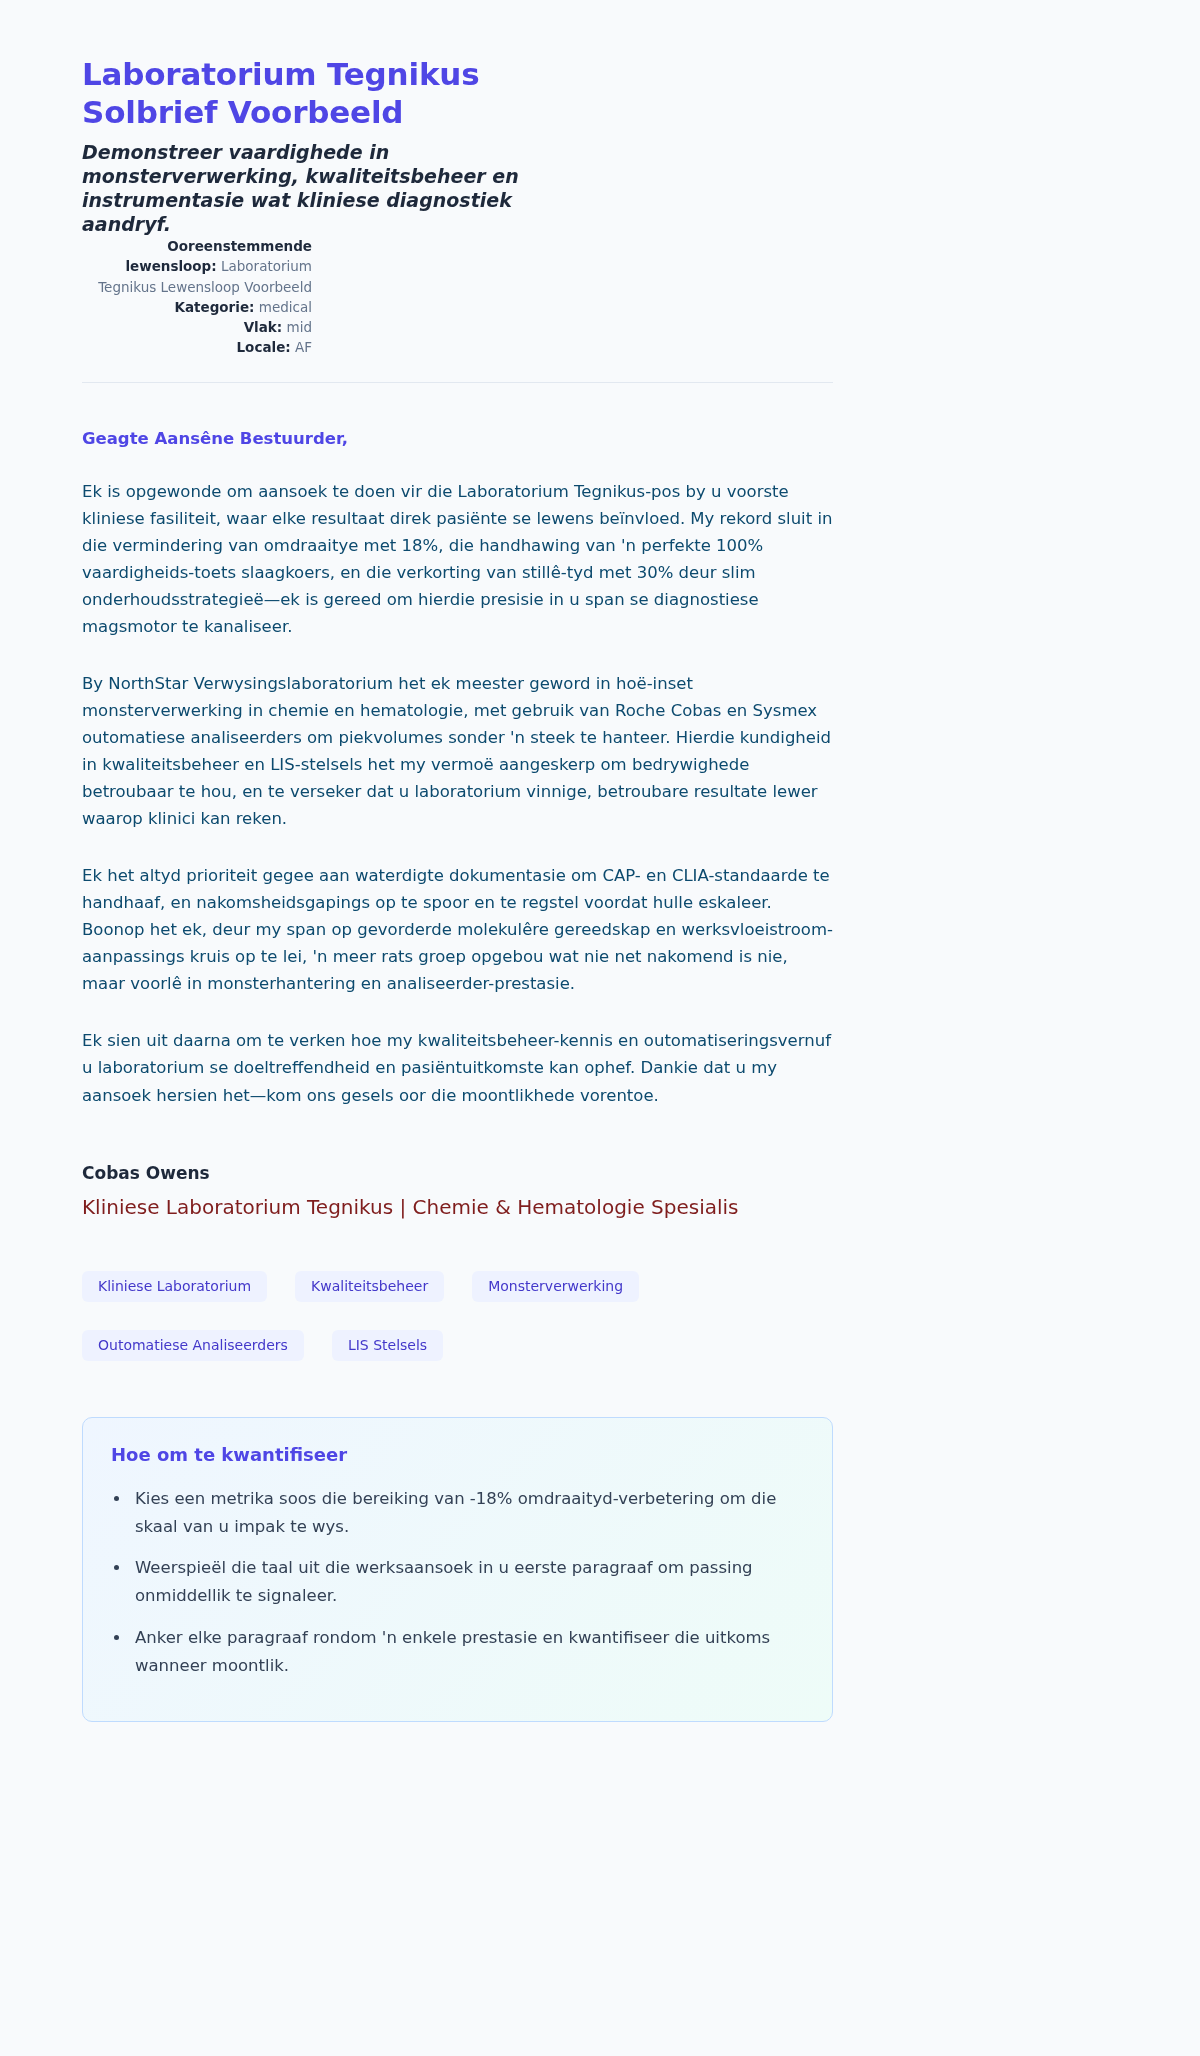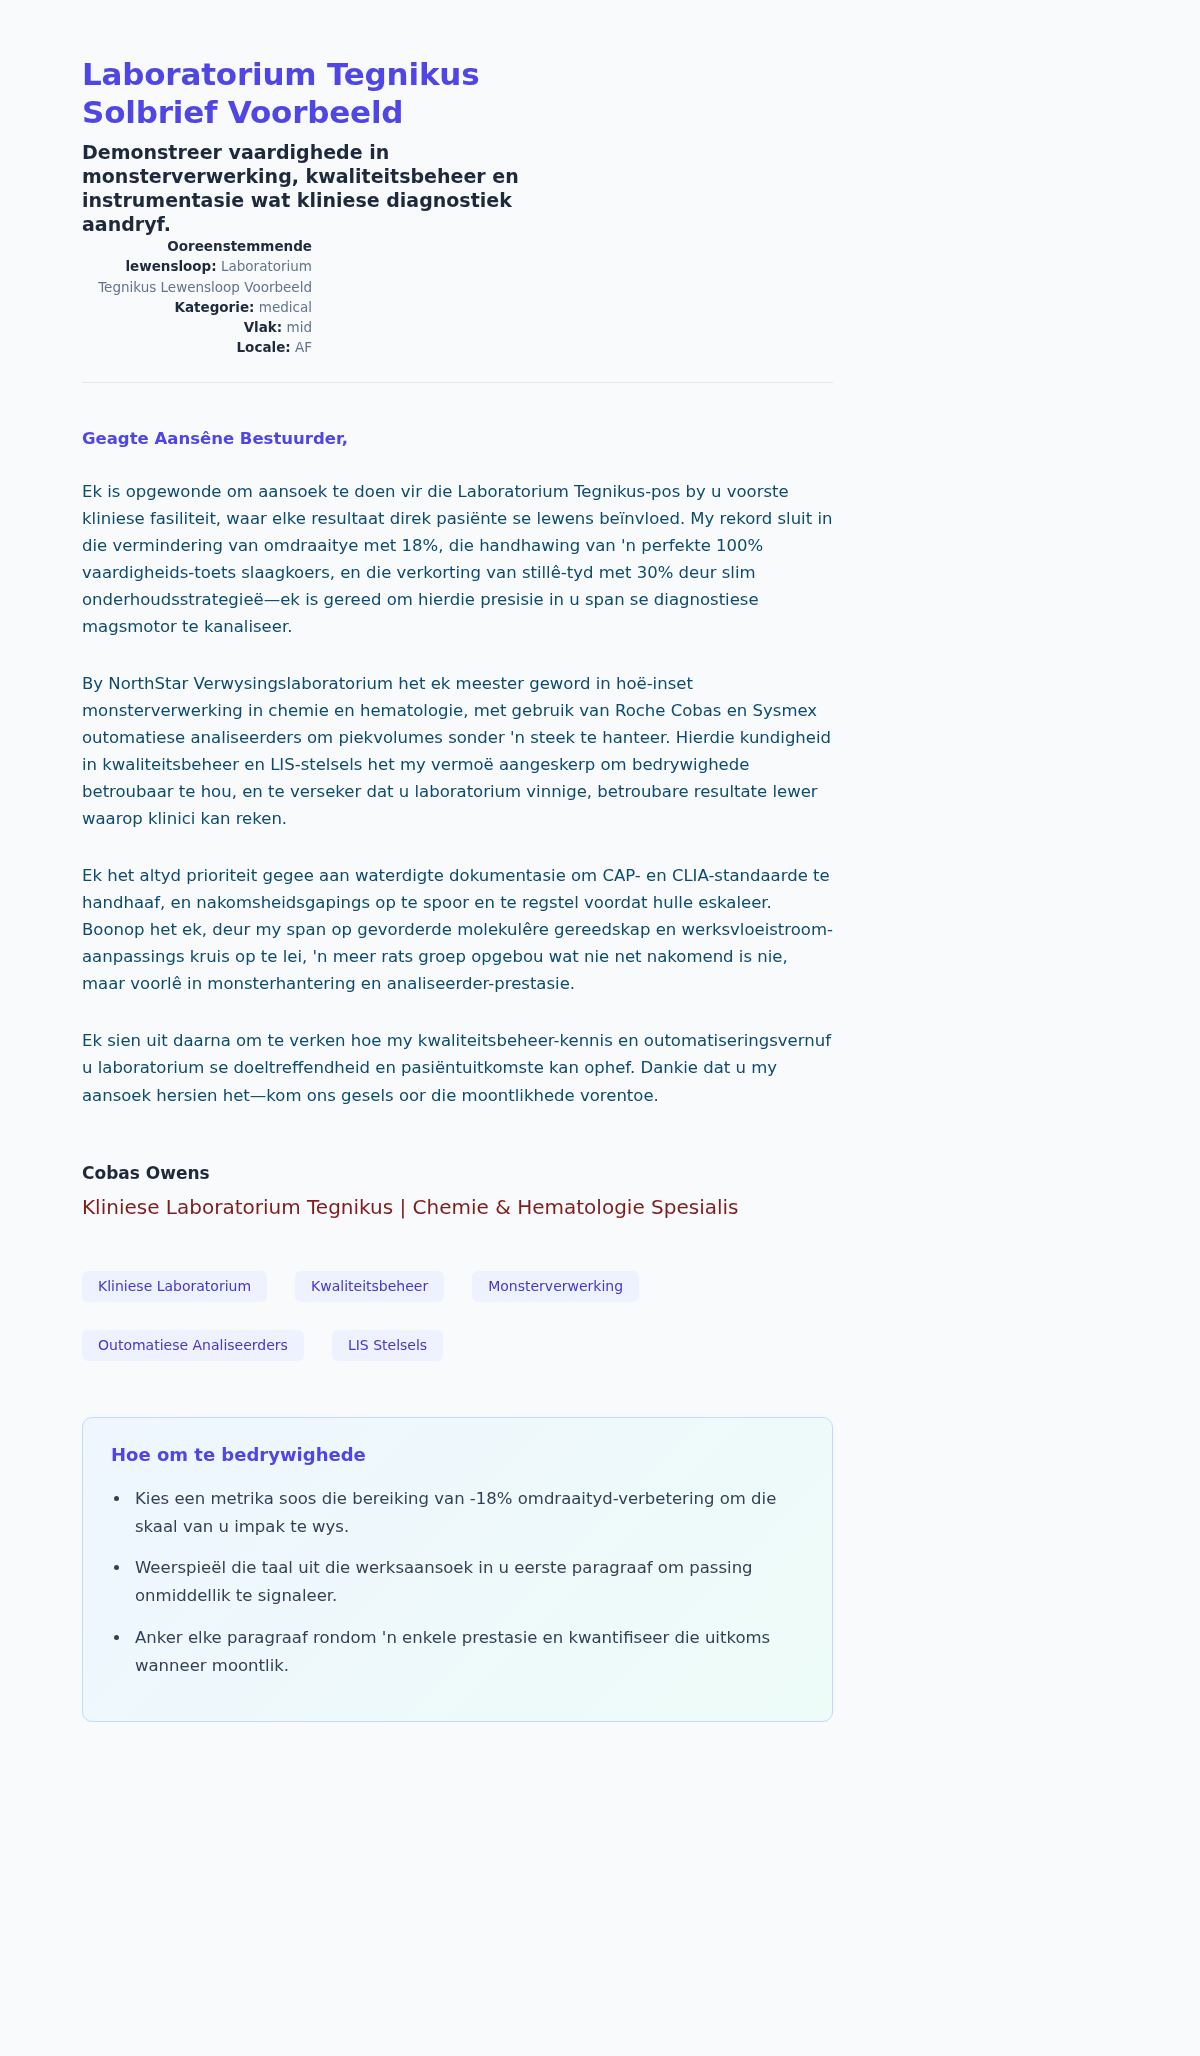--- a/index.html
+++ b/index.html
@@ -12,21 +12,21 @@
   .page { width:751px; margin-left:82px; padding-top:56px; }
 
   .header { display:flex; justify-content:space-between; align-items:flex-start;flex-direction:column; }
   .title-block { width:500px; }
   .title {
     color:#4f46e5; font-size:31px; font-weight:bold;
     line-height:1.22; letter-spacing:-0.2px;
   }
   .subtitle {
     margin-top:8px; width:465px;
-    color:#1e293b; font-size:19px; font-weight:bold; line-height:1.27;
+    color:#1e293b; font-size:19px; font-weight:bold; line-height:1.27;font-style:italic;
   }
   .meta {
     width:230px; text-align:right;
     font-size:13.5px; line-height:1.5; color:#64748b;
   }
   .meta b { color:#1e293b; }
 
   .divider { border:none; border-top:1px solid #e2e8f0; margin-top:24px; }
 
   .greeting { margin-top:46px; color:#4f46e5; font-weight:bold; font-size:16.5px; }
@@ -103,21 +103,21 @@
 
   <div class="tags">
     <span class="tag">Kliniese Laboratorium</span>
     <span class="tag">Kwaliteitsbeheer</span>
     <span class="tag">Monsterverwerking</span>
     <span class="tag">Outomatiese Analiseerders</span>
     <span class="tag">LIS Stelsels</span>
   </div>
 
   <section class="tips">
-    <h2 class="tips-title">Hoe om te bedrywighede</h2>
+    <h2 class="tips-title">Hoe om te kwantifiseer</h2>
     <ul class="tips-list">
       <li>Kies een metrika soos die bereiking van -18% omdraaityd-verbetering om die skaal van u impak te wys.</li>
       <li>Weerspieël die taal uit die werksaansoek in u eerste paragraaf om passing onmiddellik te signaleer.</li>
       <li>Anker elke paragraaf rondom 'n enkele prestasie en kwantifiseer die uitkoms wanneer moontlik.</li>
     </ul>
   </section>
 
 </div>
 
 </body></html>

